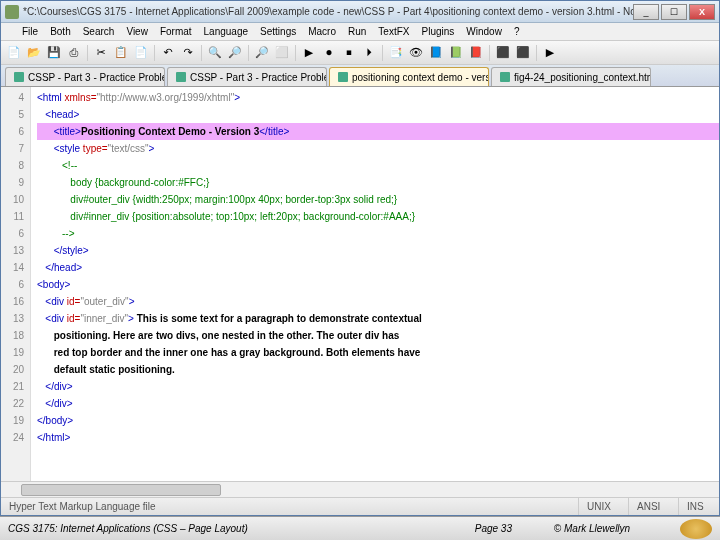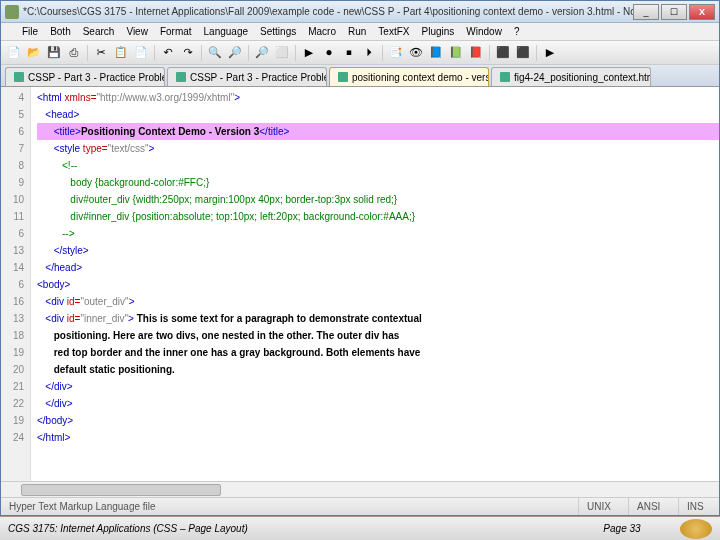--- a/index.html
+++ b/index.html
@@ -29,21 +29,21 @@
 .c-attr{color:#c00000}
 .c-str{color:#808080}
 .c-text{color:#000;font-weight:bold}
 .c-comment{color:#008000}
 .scroll-h{height:16px;background:#f0f0f0;border-top:1px solid #ccc;position:relative}
 .scroll-thumb{position:absolute;left:20px;width:200px;height:12px;top:2px;background:#d0d0d0;border:1px solid #aaa;border-radius:2px}
 .statusbar{height:18px;background:linear-gradient(#f0f0f0,#e0e0e0);display:flex;align-items:flex-start;border-top:1px solid #ccc;font-size:9px;color:#555}
 .status-cell{padding:0 8px;border-right:1px solid #ccc;height:100%;display:flex;align-items:center}
 .footer{height:24px;width:720px;background:linear-gradient(#f0f0f0,#d8d8d8);display:flex;align-items:center;padding:0 8px;font-family:'Times New Roman',serif;font-style:italic;font-size:12px;border-top:1px solid #999}
 .footer-left{flex:1}
-.footer-mid{width:100px;text-align:center}
+.footer-mid{width:100px;text-align:right}
 .footer-right{width:160px;text-align:center}
 .footer-logo{width:32px;height:20px;background:radial-gradient(circle,#e8c060,#c89020);border-radius:50%;margin-left:8px}
 </style>
 </head>
 <body>
 
 <div class="window">
   <div class="titlebar">
     <div class="titlebar-icon"></div>
     <div class="titlebar-text">*C:\Courses\CGS 3175 - Internet Applications\Fall 2009\example code - new\CSS P - Part 4\positioning context demo - version 3.html - Notepad++</div>
@@ -160,14 +160,15 @@
     <div class="status-cell" style="flex:1">Hyper Text Markup Language file</div>
     <div class="status-cell" style="width:50px">UNIX</div>
     <div class="status-cell" style="width:50px">ANSI</div>
     <div class="status-cell" style="width:40px;border-right:none">INS</div>
   </div>
 </div>
 
 <div class="footer">
   <div class="footer-left">CGS 3175: Internet Applications (CSS – Page Layout)</div>
   <div class="footer-mid">Page 33</div>
+  <div class="footer-right">© Mark Llewellyn</div>
   <div class="footer-logo"></div>
 </div>
 
 </body></html>

